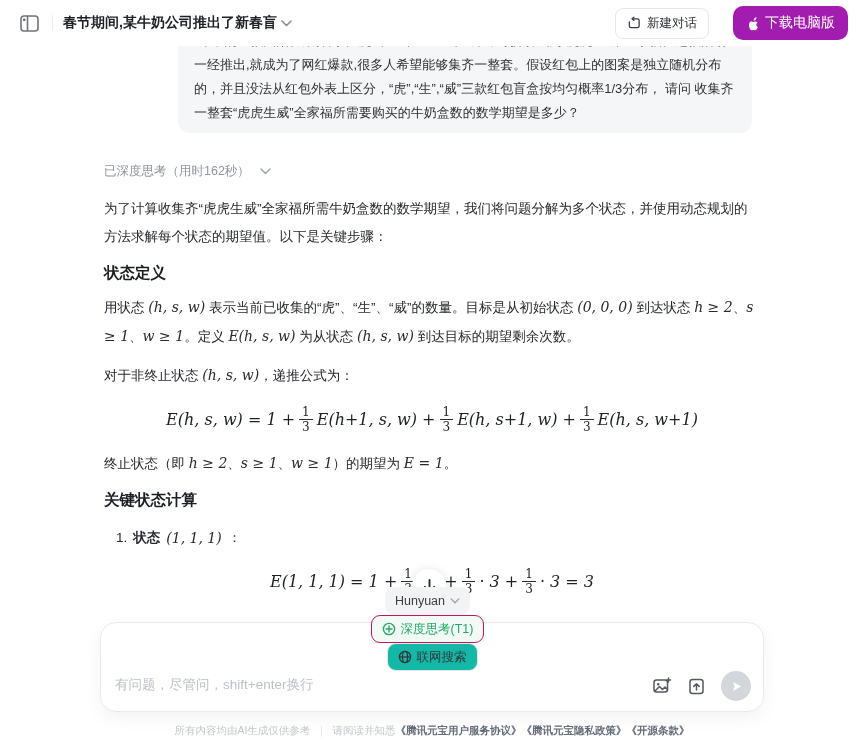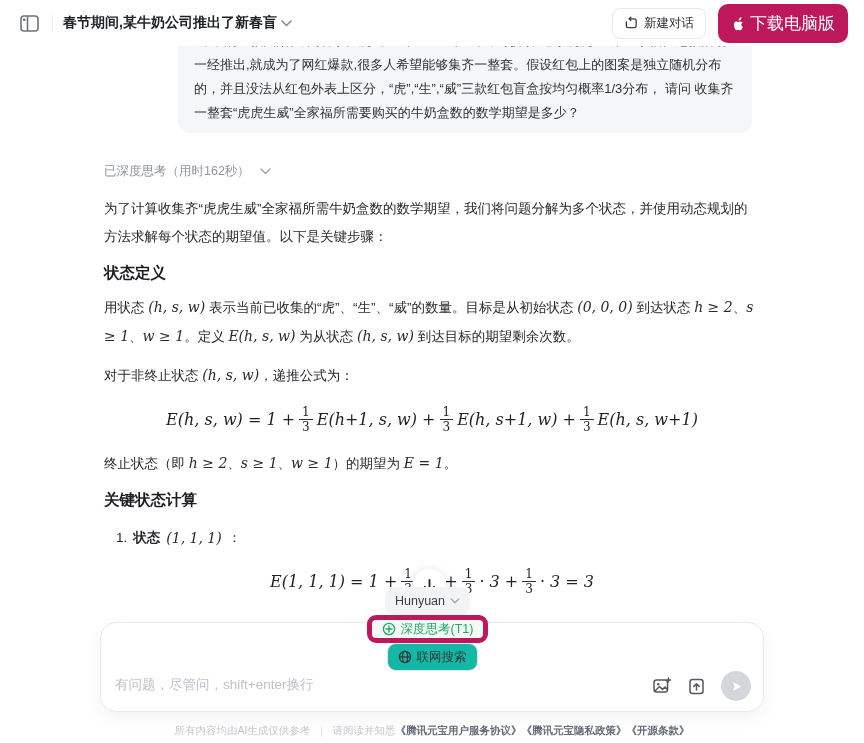--- a/index.html
+++ b/index.html
@@ -9,23 +9,23 @@
     background:#ffffff;
     font-family:"Liberation Sans", sans-serif;
     color:#27292e;
   }
   
   .header { height:46px; display:flex; align-items:center; padding:0 16px; background:#fff; position:relative; z-index:30; }
   .icon-btn { width:26px; height:26px; display:flex; align-items:center; justify-content:center; cursor:pointer; color:#6f737b; }
   .v-divider { width:1px; height:16px; background:#ececee; margin:0 10px; }
   .chat-title { display:flex; align-items:center; gap:4px; font-size:14px; font-weight:bold; color:#1d2025; cursor:pointer; }
   .chev { color:#8a8e96; display:flex; }
-  .header-right { margin-left:auto; display:flex; align-items:center; gap:12px; }
+  .header-right { margin-left:auto; display:flex; align-items:center; gap:24px; }
   .btn-newchat { display:flex; align-items:center; gap:6px; background:#fff; border:1px solid #e7e8eb; border-radius:8px; padding:6px 11px; font-size:12.5px; color:#2b2e34; cursor:pointer; }
-  .btn-download { display:flex; align-items:center; gap:6px; background:#be185d; color:#fff; border:none; border-radius:10px; padding:8px 13px; font-size:17px; cursor:pointer; }
+  .btn-download { display:flex; align-items:center; gap:6px; background:#a21caf; color:#fff; border:none; border-radius:10px; padding:8px 13px; font-size:14px; cursor:pointer; }
 
   
   .chat-viewport { position:absolute; top:46px; left:0; right:0; bottom:0; overflow:hidden; }
   .content-col { width:656px; margin:0 auto; }
 
   .user-bubble {
     background:#f5f6f7; border-radius:12px; margin:-8px 8px 0 74px;
     padding:0 16px 8px; font-size:13px; line-height:24px; color:#2e3136;
   }
   .clip-line { height:15px; overflow:hidden; }
@@ -60,21 +60,21 @@
   .composer {
     position:absolute; left:100px; top:622px; width:664px; height:90px; z-index:25;
     background:#fff; border:1px solid #e9ebee; border-radius:16px;
     box-shadow:0 6px 18px rgba(0,0,0,.05); padding:14px 14px 10px;
   }
   .composer-input { width:100%; border:none; outline:none; resize:none; font-family:"Liberation Sans",sans-serif; font-size:13.5px; color:#2b2e33; height:24px;margin-top:39px; }
   .composer-input::placeholder { color:#bcc0c8; }
   .composer-bottom { position:absolute; left:12px; right:12px; bottom:10px; display:flex; align-items:center;flex-direction:column; }
   .pill { height:28px; display:flex; align-items:center; gap:5px; padding:0 10px; border-radius:9px; font-size:12.5px; cursor:pointer; white-space:nowrap; }
   .pill-model { background:#f2f3f5; color:#3a3e45; margin-right:9px; }
-  .pill-deep { background:#f3faf6; border:5px solid #be185d; color:#23aa67; margin-right:9px;justify-content:center; }
+  .pill-deep { background:#f3faf6; border:1px solid #be185d; color:#23aa67; margin-right:9px;justify-content:center; }
   .pill-web { background:#14b8a6; border:1px solid #e4e6ea; color:#33373d; }
   .composer-actions { margin-left:auto; display:flex; align-items:center; gap:15px; }
   .action-icon { color:#55585f; display:flex; cursor:pointer; }
   .send-btn { width:30px; height:30px; border-radius:50%; background:#d3d6db; display:flex; align-items:center; justify-content:center; cursor:pointer; }
 
   
   .footer { position:absolute; left:0; right:0; bottom:5px; text-align:center; font-size:10.5px; color:#c2c6cd; z-index:26; }
   .footer .link { color:#646b78; font-weight:bold; cursor:pointer; }
   .footer .sep { margin:0 6px; color:#d8dbe0; }
 </style>

